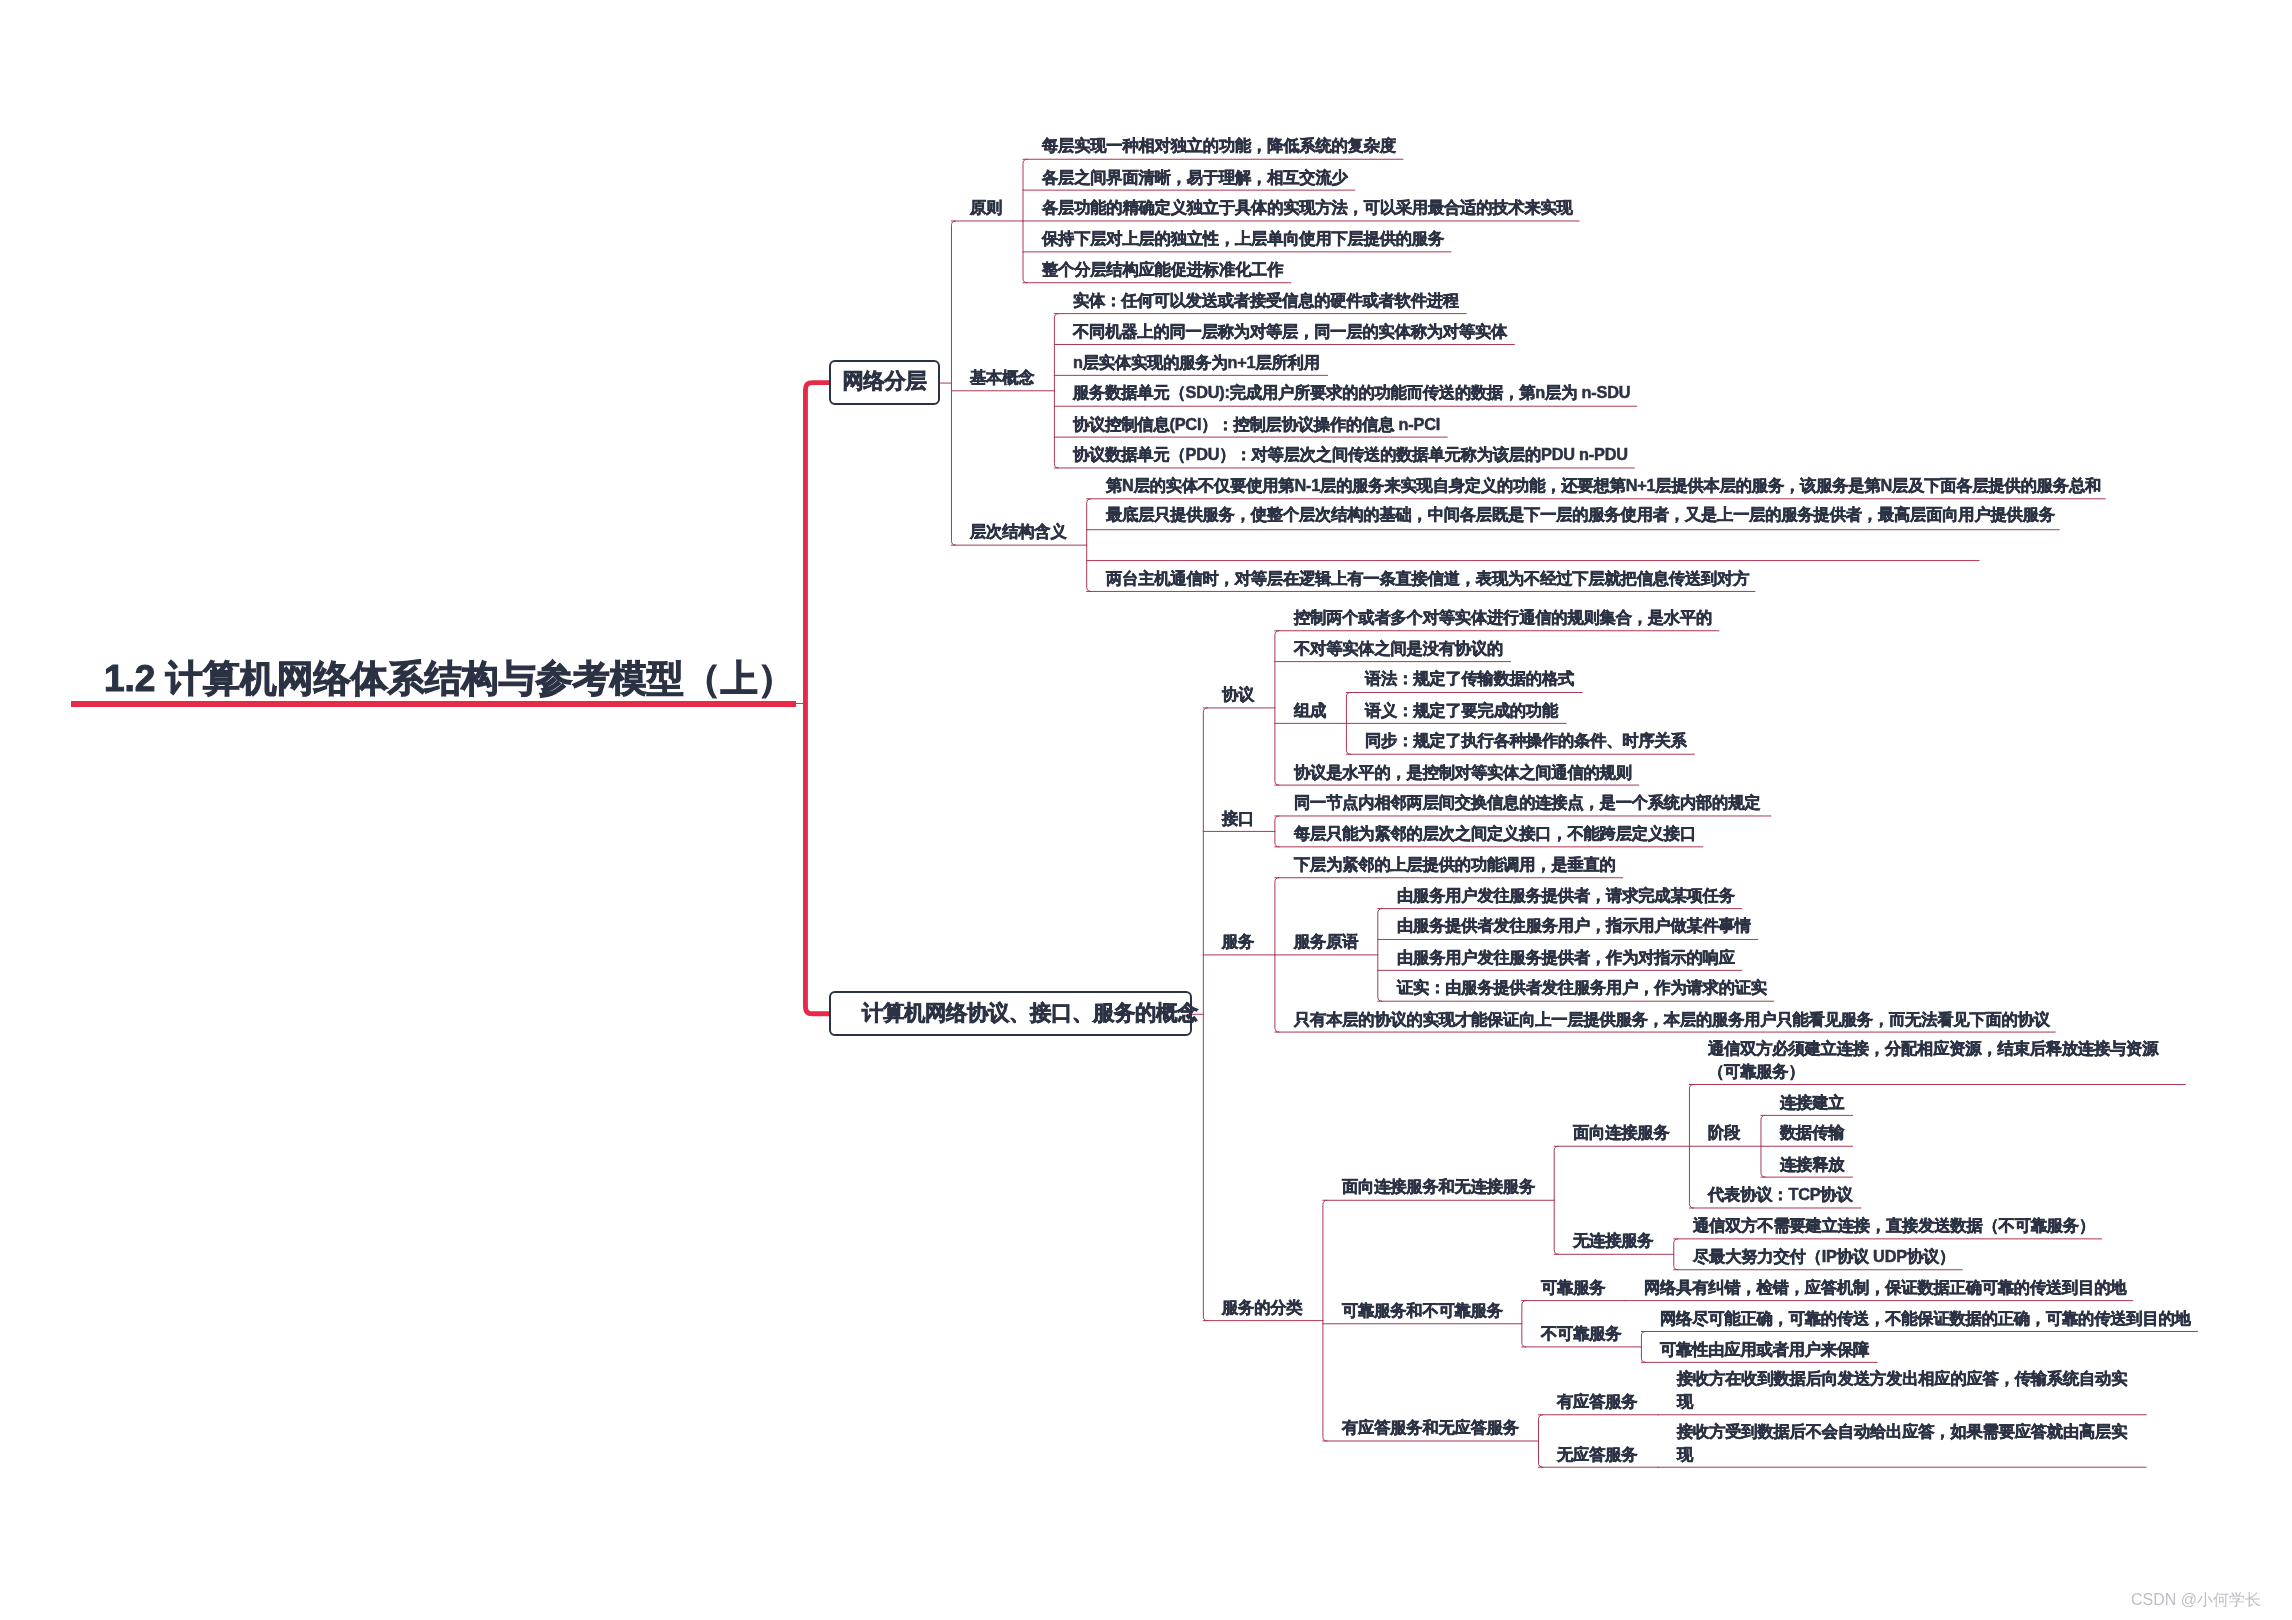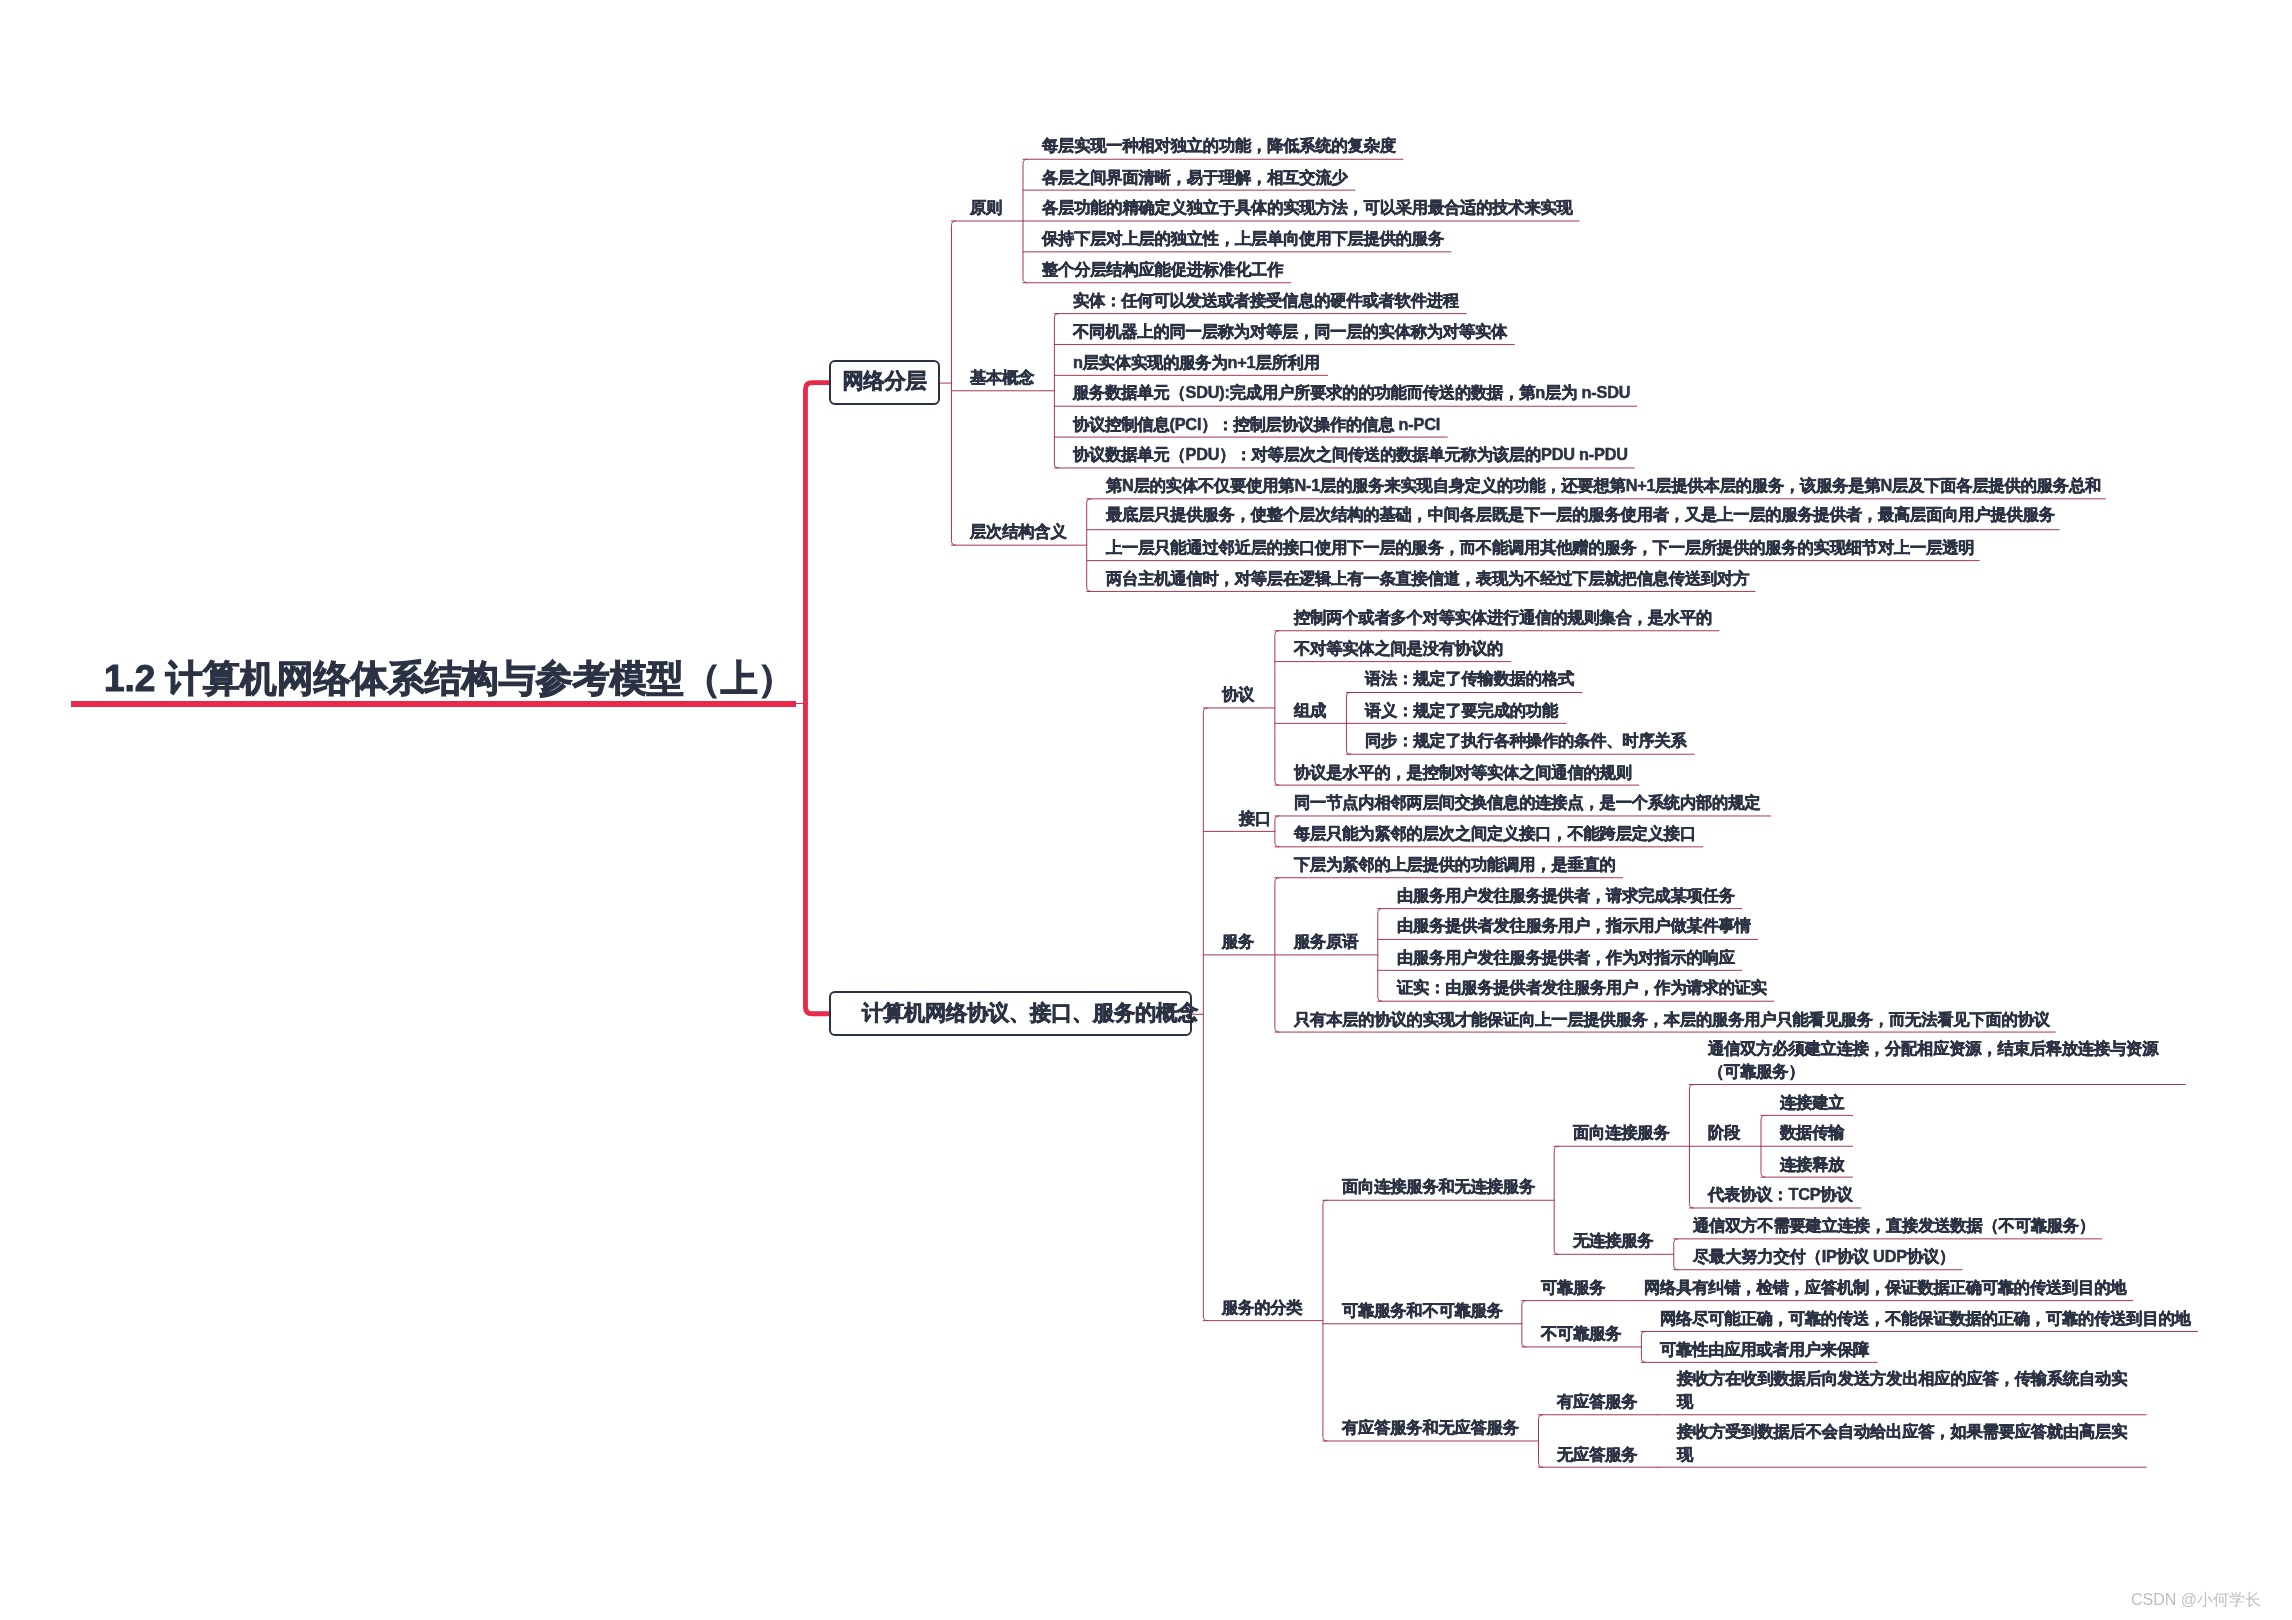--- a/index.html
+++ b/index.html
@@ -119,33 +119,32 @@
     <div class="lbl" style="left: 970px; top: 366px;">基本概念</div>
     <div class="lbl" style="left: 1073px; top: 289px;">实体：任何可以发送或者接受信息的硬件或者软件进程</div>
     <div class="lbl" style="left: 1073px; top: 320px;">不同机器上的同一层称为对等层，同一层的实体称为对等实体</div>
     <div class="lbl" style="left: 1073px; top: 351px;">n层实体实现的服务为n+1层所利用</div>
     <div class="lbl" style="left: 1073px; top: 381px;">服务数据单元（SDU):完成用户所要求的的功能而传送的数据，第n层为 n-SDU</div>
     <div class="lbl" style="left: 1073px; top: 413px;">协议控制信息(PCI）：控制层协议操作的信息  n-PCI</div>
     <div class="lbl" style="left: 1073px; top: 443px;">协议数据单元（PDU）：对等层次之间传送的数据单元称为该层的PDU  n-PDU</div>
     <div class="lbl" style="left: 970px; top: 520px;">层次结构含义</div>
     <div class="lbl" style="left: 1106px; top: 474px;">第N层的实体不仅要使用第N-1层的服务来实现自身定义的功能，还要想第N+1层提供本层的服务，该服务是第N层及下面各层提供的服务总和</div>
     <div class="lbl" style="left: 1106px; top: 505px; font-family: Liberation Mono, monospace;">最底层只提供服务，使整个层次结构的基础，中间各层既是下一层的服务使用者，又是上一层的服务提供者，最高层面向用户提供服务</div>
-    <div class="lbl" style="left: 1106px; top: 536px;">上一层只能通过邻近层的接口使用下一层的服务，而不能调用其他赠的服务，下一层所提供的服务的实现细节对上一层透明</div>
     <div class="lbl" style="left: 1106px; top: 567px;">两台主机通信时，对等层在逻辑上有一条直接信道，表现为不经过下层就把信息传送到对方</div>
     <div class="boxnode" style="left: 829px; top: 991px; width: 363px; height: 45px;"></div>
     <div class="boxtxt" style="left: 829px; top: 1003px; width: 402px;">计算机网络协议、接口、服务的概念</div>
     <div class="lbl" style="left: 1222px; top: 683px;">协议</div>
     <div class="lbl" style="left: 1294px; top: 606px;">控制两个或者多个对等实体进行通信的规则集合，是水平的</div>
     <div class="lbl" style="left: 1294px; top: 637px;">不对等实体之间是没有协议的</div>
     <div class="lbl" style="left: 1294px; top: 699px;">组成</div>
     <div class="lbl" style="left: 1365px; top: 667px;">语法：规定了传输数据的格式</div>
     <div class="lbl" style="left: 1365px; top: 699px;">语义：规定了要完成的功能</div>
     <div class="lbl" style="left: 1365px; top: 729px;">同步：规定了执行各种操作的条件、时序关系</div>
     <div class="lbl" style="left: 1294px; top: 761px;">协议是水平的，是控制对等实体之间通信的规则</div>
-    <div class="lbl" style="left: 1222px; top: 807px; margin-left: 17px;">接口</div>
+    <div class="lbl" style="left: 1222px; top: 807px;">接口</div>
     <div class="lbl wrapn" style="left: 1294px; top: 791px; width: 469px;">同一节点内相邻两层间交换信息的连接点，是一个系统内部的规定</div>
     <div class="lbl" style="left: 1294px; top: 822px;">每层只能为紧邻的层次之间定义接口，不能跨层定义接口</div>
     <div class="lbl" style="left: 1222px; top: 930px;">服务</div>
     <div class="lbl" style="left: 1294px; top: 853px;">下层为紧邻的上层提供的功能调用，是垂直的</div>
     <div class="lbl" style="left: 1294px; top: 930px;">服务原语</div>
     <div class="lbl" style="left: 1397px; top: 884px;">由服务用户发往服务提供者，请求完成某项任务</div>
     <div class="lbl" style="left: 1397px; top: 914px;">由服务提供者发往服务用户，指示用户做某件事情</div>
     <div class="lbl" style="left: 1397px; top: 946px;">由服务用户发往服务提供者，作为对指示的响应</div>
     <div class="lbl" style="left: 1397px; top: 976px;">证实：由服务提供者发往服务用户，作为请求的证实</div>
     <div class="lbl" style="left: 1294px; top: 1008px;">只有本层的协议的实现才能保证向上一层提供服务，本层的服务用户只能看见服务，而无法看见下面的协议</div>

